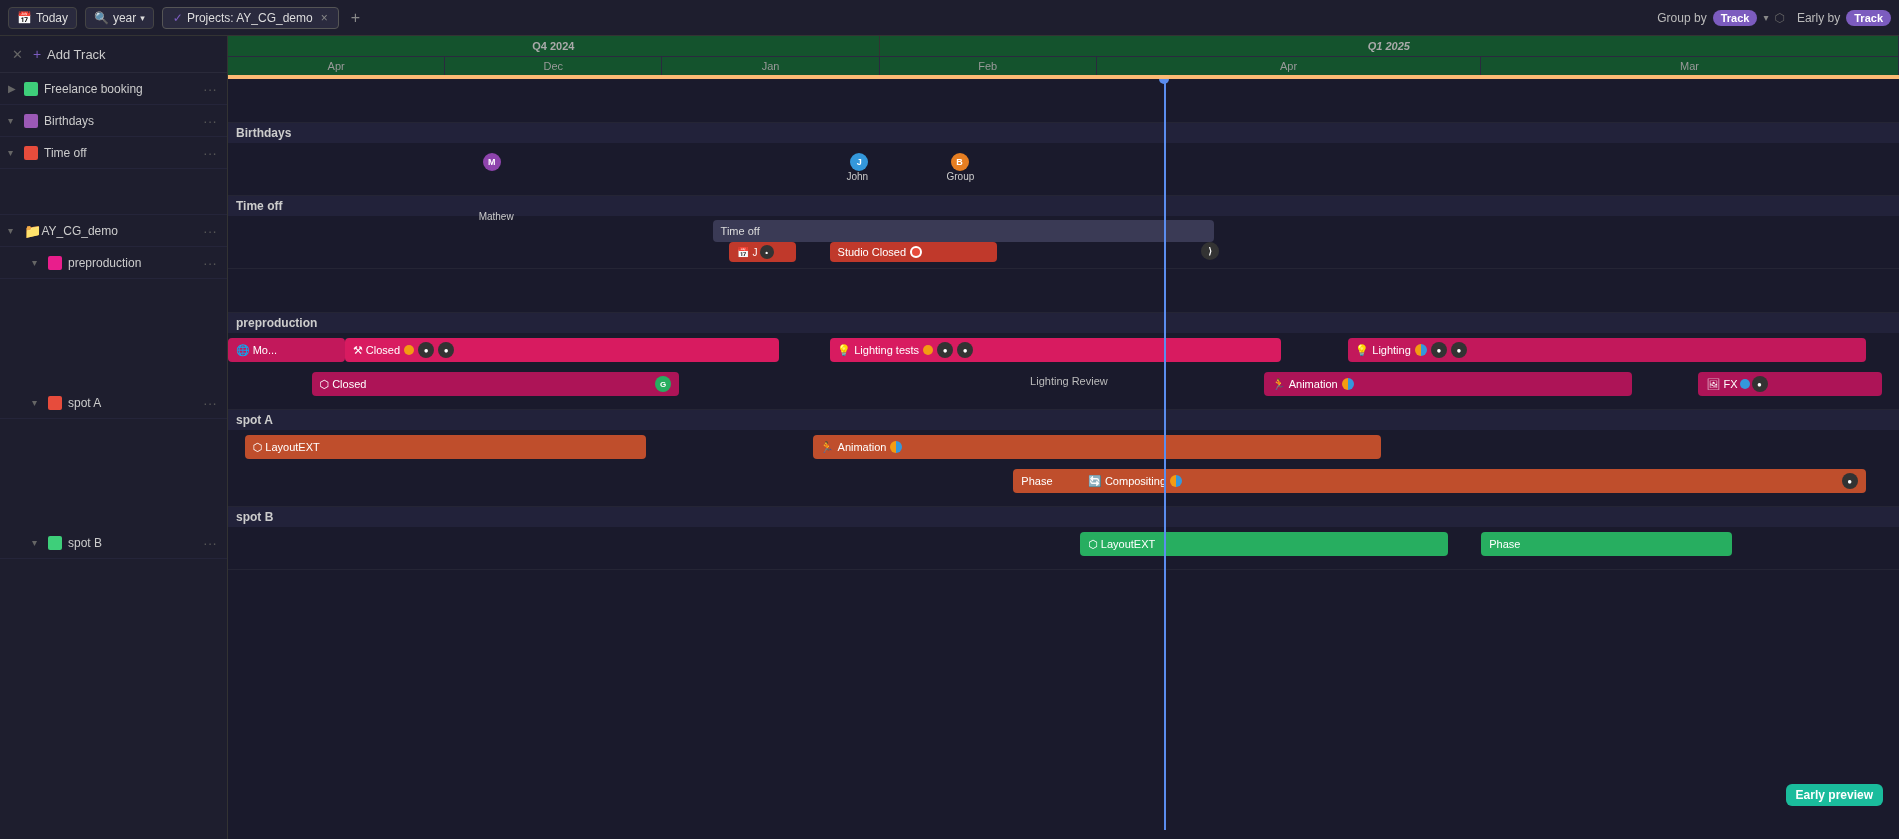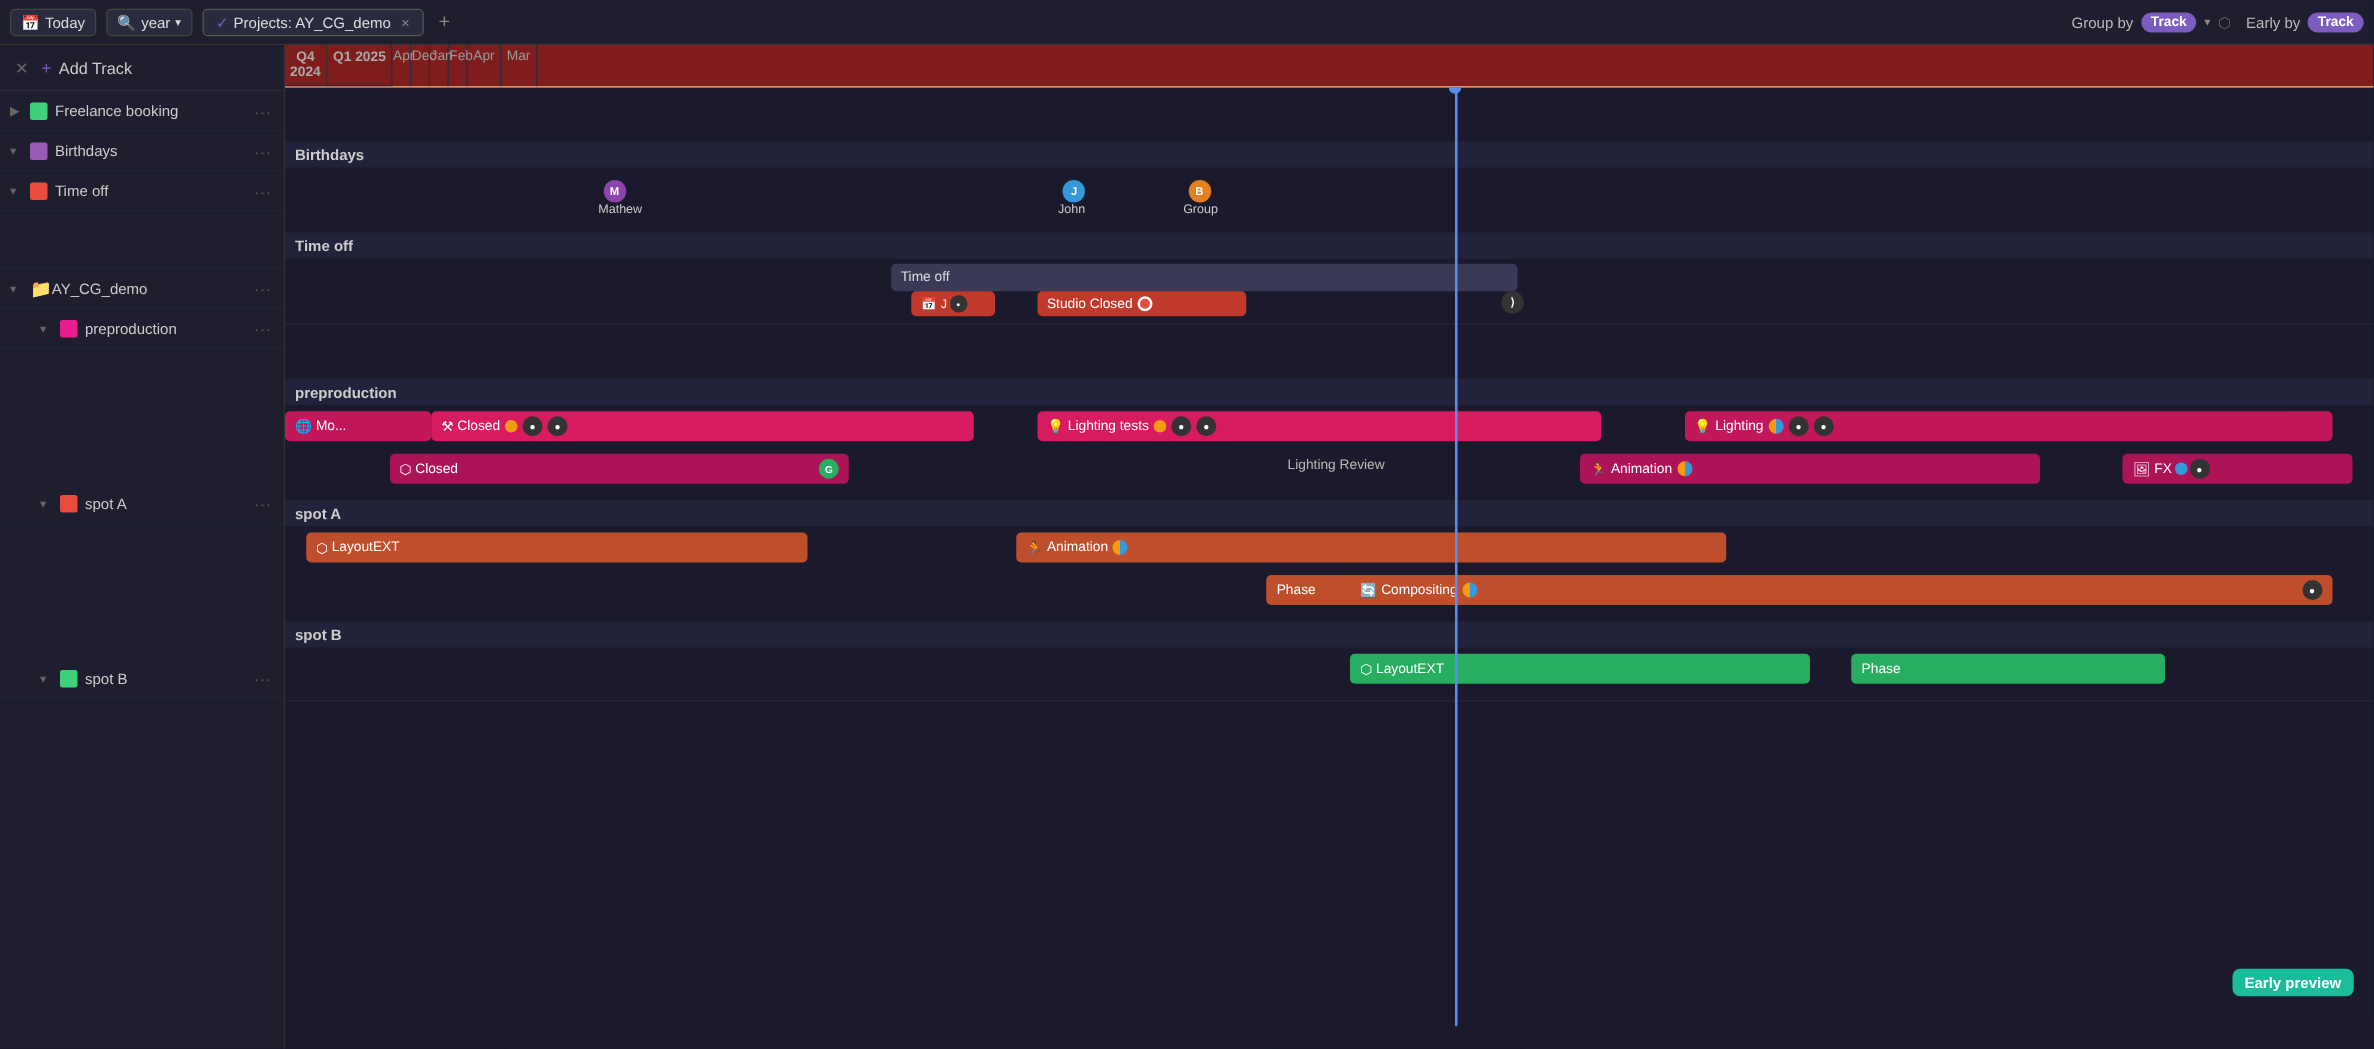--- a/index.html
+++ b/index.html
@@ -96,23 +96,23 @@
     .sidebar-indent { padding-left: 32px; }
 
     
     .timeline {
       flex: 1;
       background: #1a1a2c;
       overflow: hidden;
       position: relative;
     }
     .timeline-header {
-      display: flex; flex-direction: row;
-      background: #7f1d1d;
-      border-bottom: 1px solid #fdba74;
+      display: flex; flex-direction: column;
+      background: #14532d;
+      border-bottom: 4px solid #fdba74;
     }
     .quarter-row {
       display: flex;
       border-bottom: 1px solid #2a2a3e;
     }
     .quarter-label {
       text-align: center; font-size: 11px; color: #aaa;
       padding: 4px 0; border-right: 1px solid #2a2a3e;
       font-weight: 600;
     }
@@ -306,21 +306,21 @@
       <span class="track-label">spot B</span>
       <span class="more-btn">···</span>
     </div>
   </div>
 
   <div class="timeline">
 
     <div class="timeline-header">
       <div class="quarter-row">
         <div class="quarter-label" style="width:39%;border-right:1px solid #333;">Q4 2024</div>
-        <div class="quarter-label" style="width:61%;">Q1 2025</div>
+        <div class="quarter-label" style="width:61%;font-style:italic;">Q1 2025</div>
       </div>
       <div class="month-row">
         <div class="month-label" style="width:13%;">Apr</div>
         <div class="month-label" style="width:13%;">Dec</div>
         <div class="month-label" style="width:13%;">Jan</div>
         <div class="month-label" style="width:13%;">Feb</div>
         <div class="month-label" style="width:23%;">Apr</div>
         <div class="month-label" style="width:25%;">Mar</div>
       </div>
     </div>
@@ -335,21 +335,21 @@
       </div>
 
       <div style="border-bottom:1px solid #252535;">
         <div class="track-band-header">
           <span>Birthdays</span>
         </div>
         <div style="position:relative; height:52px;">
 
           <div style="position:absolute; left:15%; top:10px;">
             <div class="avatar av-purple">M</div>
-            <div style="font-size:10px;color:#ccc;text-align:center;">Mathew</div>
+            <div style="font-size:10px;color:#ccc;text-align:center;margin-top:40px;">Mathew</div>
           </div>
 
           <div style="position:absolute; left:37%; top:10px;">
             <div class="avatar av-blue">J</div>
             <div style="font-size:10px;color:#ccc;text-align:center;">John</div>
           </div>
 
           <div style="position:absolute; left:43%; top:10px;">
             <div class="avatar av-orange">B</div>
             <div style="font-size:10px;color:#ccc;text-align:center;">Group</div>

